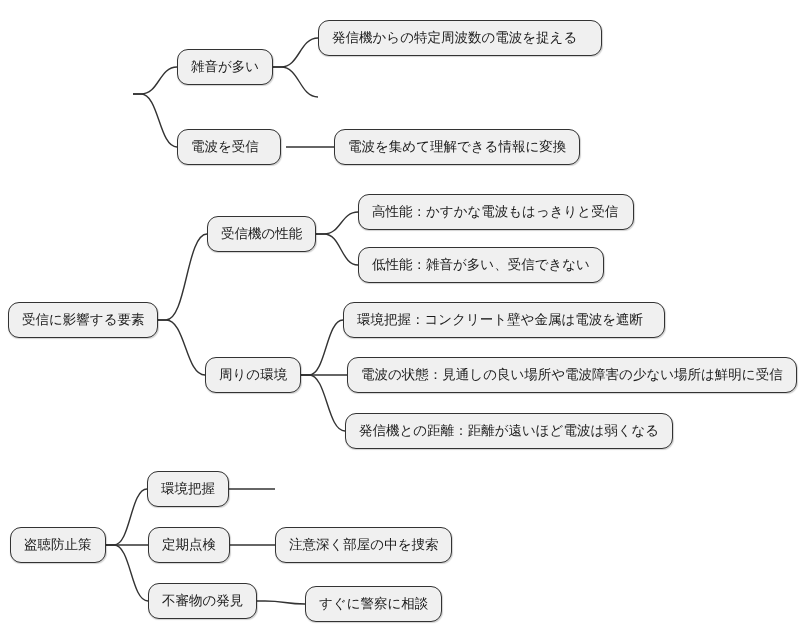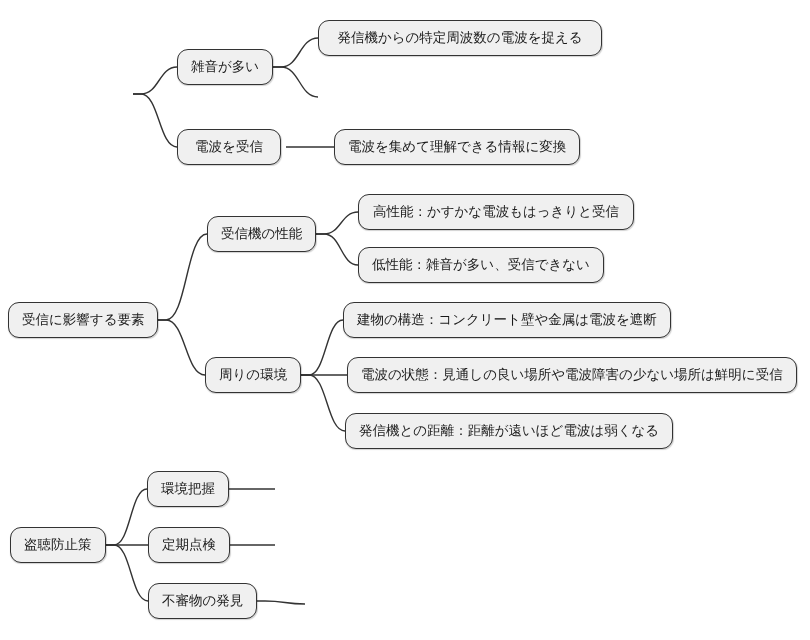--- a/index.html
+++ b/index.html
@@ -28,21 +28,20 @@
     box-sizing: border-box;
     height: 36px;
     line-height: 33px;
     padding: 0 13px;
     font-size: 13.5px;
     color: var(--node-text, #1a1a1a);
     background: var(--node-fill, #f0f0f0);
     border: 1.5px solid var(--node-border, #333333);
     border-radius: 11px;
     white-space: nowrap;
-    text-align: center;
     box-shadow: 0.5px 1px 1px rgba(0,0,0,0.18);
   }
 </style>
 </head>
 <body>
 
 <div id="canvas">
 
   <svg id="edges" width="810" height="640" viewBox="0 0 810 640">
       <path d="M133,94 L141,94 C159,94 159,67 177,67" fill="none" stroke="#333333" stroke-width="1.4"></path>
@@ -68,22 +67,24 @@
   <div class="node" style="left:177px; top:49px;  min-width:90px">雑音が多い</div>
   <div class="node" style="left:318px; top:20px;  min-width:284px">発信機からの特定周波数の電波を捉える</div>
   <div class="node" style="left:177px; top:129px; min-width:104px">電波を受信</div>
   <div class="node" style="left:334px; top:129px; min-width:240px">電波を集めて理解できる情報に変換</div>
 
   <div class="node" style="left:8px;   top:302px; min-width:148px">受信に影響する要素</div>
   <div class="node" style="left:207px; top:216px; min-width:103px">受信機の性能</div>
   <div class="node" style="left:358px; top:194px; min-width:276px">高性能：かすかな電波もはっきりと受信</div>
   <div class="node" style="left:358px; top:247px; min-width:244px">低性能：雑音が多い、受信できない</div>
   <div class="node" style="left:205px; top:357px; min-width:93px">周りの環境</div>
-  <div class="node" style="left:343px; top:302px; min-width:322px">建物の構造：コンクリート壁や金属は電波を遮断</div>
+  <div class="node" style="left:343px; top:302px; min-width:322px">環境把握：コンクリート壁や金属は電波を遮断</div>
   <div class="node" style="left:347px; top:357px; min-width:445px">電波の状態：見通しの良い場所や電波障害の少ない場所は鮮明に受信</div>
   <div class="node" style="left:345px; top:413px; min-width:320px">発信機との距離：距離が遠いほど電波は弱くなる</div>
 
   <div class="node" style="left:10px;  top:527px; min-width:90px">盗聴防止策</div>
   <div class="node" style="left:147px; top:471px; min-width:81px">環境把握</div>
   <div class="node" style="left:148px; top:527px; min-width:79px">定期点検</div>
+  <div class="node" style="left:275px; top:527px; min-width:173px">注意深く部屋の中を捜索</div>
   <div class="node" style="left:148px; top:583px; min-width:105px">不審物の発見</div>
+  <div class="node" style="left:305px; top:586px; min-width:135px">すぐに警察に相談</div>
 
 </div>
 
 </body></html>

